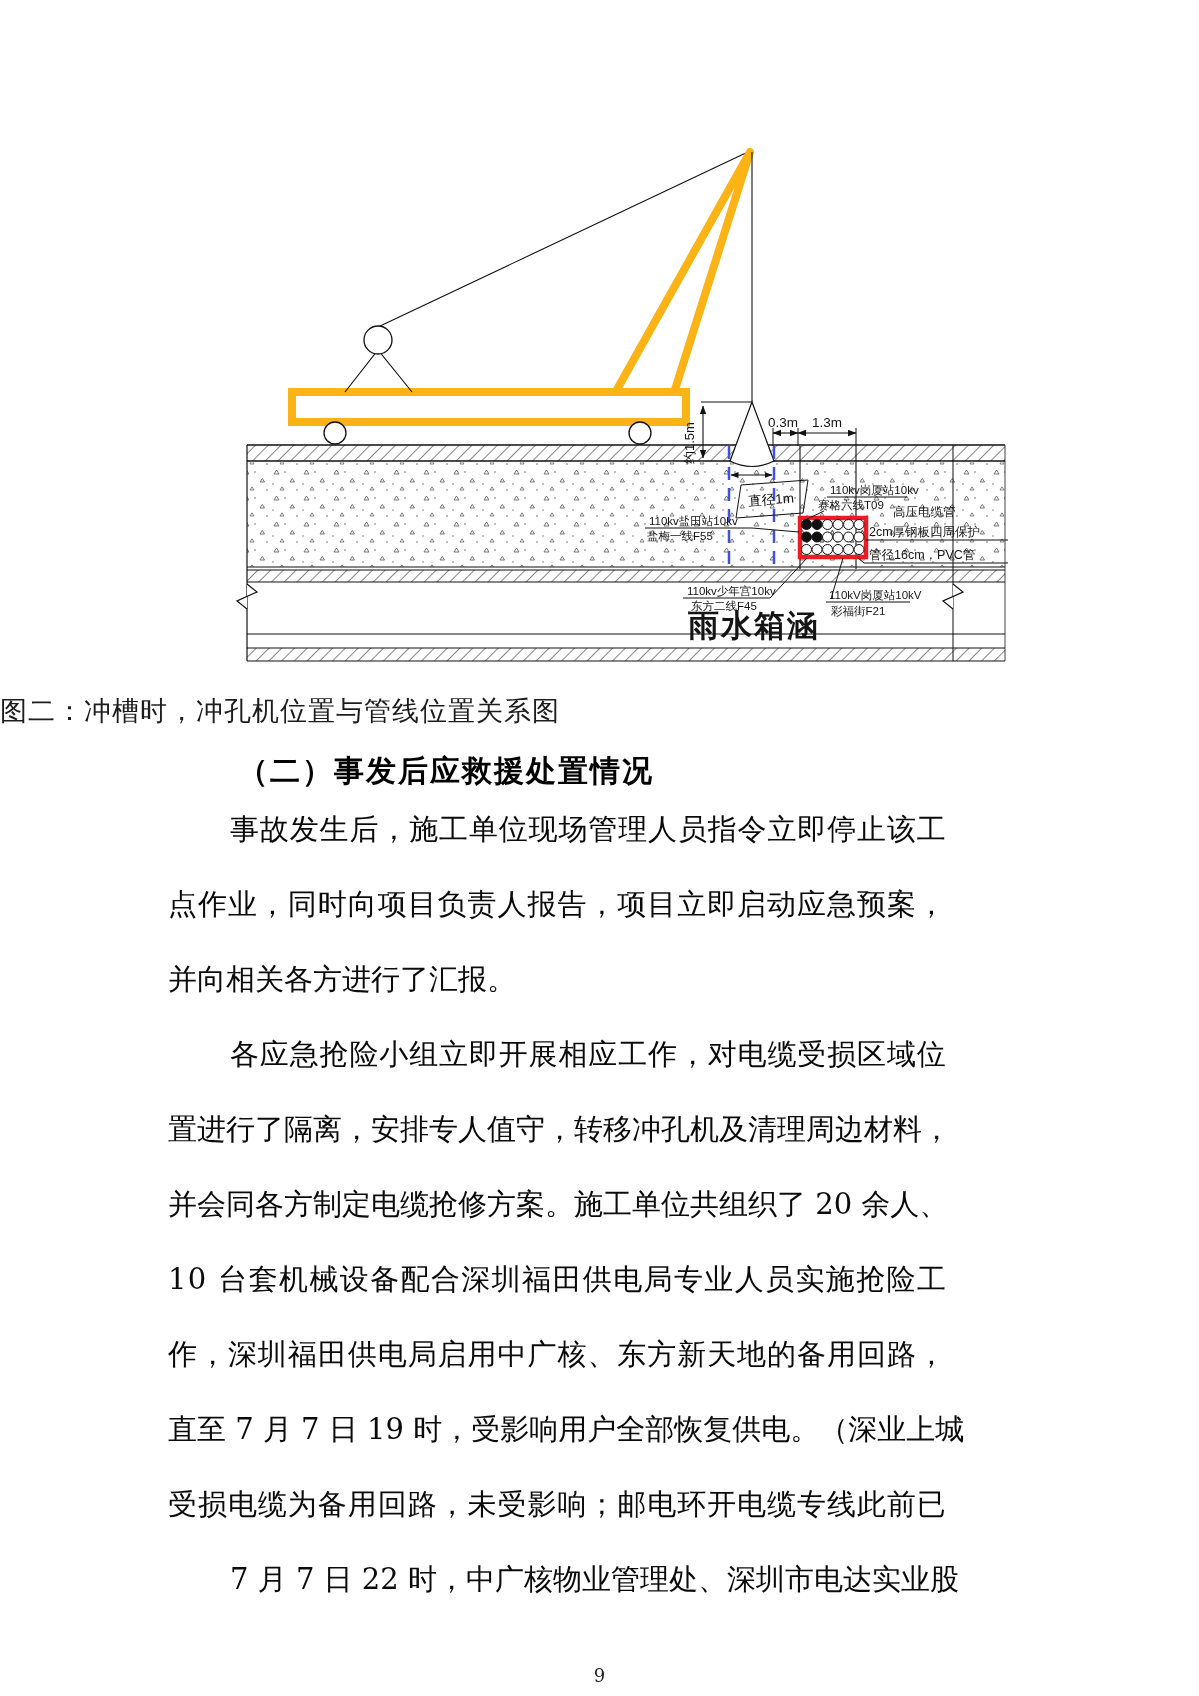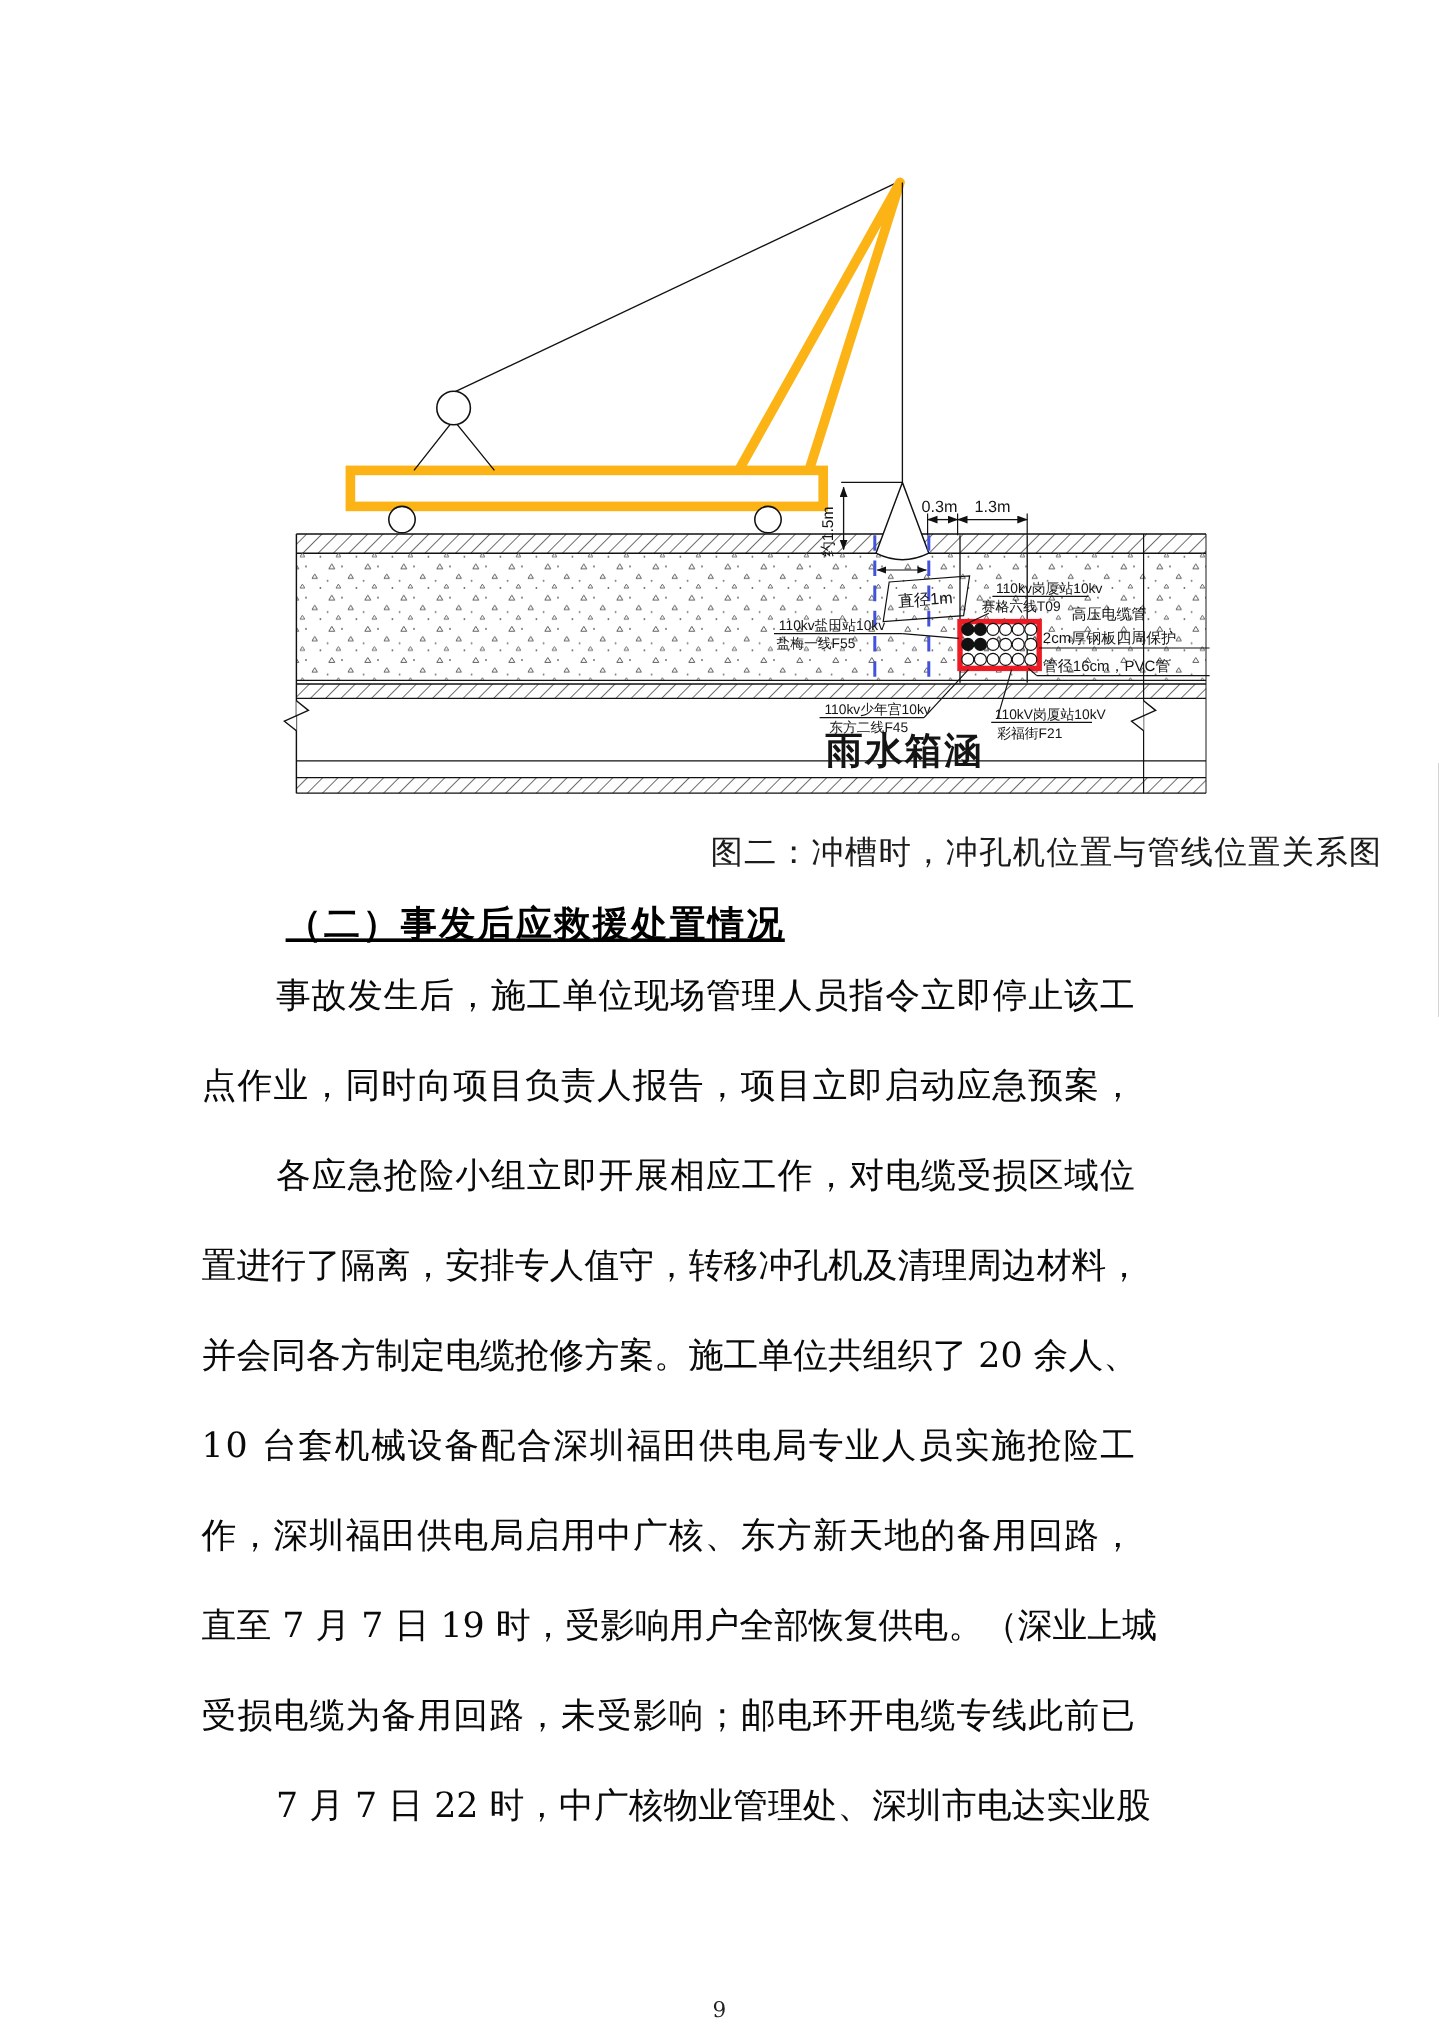--- a/index.html
+++ b/index.html
@@ -1,22 +1,22 @@
 <!DOCTYPE html>
 <html><head>
 <meta charset="utf-8">
 <style>
   html,body{margin:0;padding:0;background:#888;}
   .page{position:relative;width:1199px;height:1696px;background:#ffffff;margin:0 auto;overflow:hidden;
         font-family:"Liberation Sans",sans-serif;color:#111;}
   svg text{font-family:"Liberation Sans",sans-serif;fill:#141414;}
-  .fig-caption{position:absolute;top:694px;left:0;width:1120px;text-align:right;
-        font:27px/34px "DejaVu Serif",serif;color:#1c1c1c;letter-spacing:1px;margin-left:32px;}
+  .fig-caption{position:absolute;top:694px;left:0;width:1120px;text-align:left;
+        font:27px/34px "DejaVu Serif",serif;color:#1c1c1c;letter-spacing:1px;}
   .sec-heading{position:absolute;top:751px;left:238px;
-        font:bold 30px/40px "Liberation Sans",sans-serif;color:#000;letter-spacing:2px;text-decoration:underline;}
+        font:bold 30px/40px "Liberation Sans",sans-serif;color:#000;letter-spacing:2px;}
   .bodytext{position:absolute;top:792px;left:168px;width:778px;}
   .line{height:75px;font:29px/75px "DejaVu Serif",serif;color:#0a0a0a;white-space:nowrap;}
   .jline{display:flex;justify-content:space-between;align-items:baseline;}
   .ind{padding-left:62px;}
   .pagenum{position:absolute;top:1664px;left:0;width:1199px;text-align:center;
         font:18px/24px "DejaVu Serif",serif;color:#222;}
 </style>
 </head>
 <body>
 
@@ -192,20 +192,21 @@
         <span>立</span>
         <span>即</span>
         <span>启</span>
         <span>动</span>
         <span>应</span>
         <span>急</span>
         <span>预</span>
         <span>案</span>
         <span>，</span>
       </div>
+    <div class="line">并向相关各方进行了汇报。</div>
     <div class="line jline ind">
         <span>各</span>
         <span>应</span>
         <span>急</span>
         <span>抢</span>
         <span>险</span>
         <span>小</span>
         <span>组</span>
         <span>立</span>
         <span>即</span>

